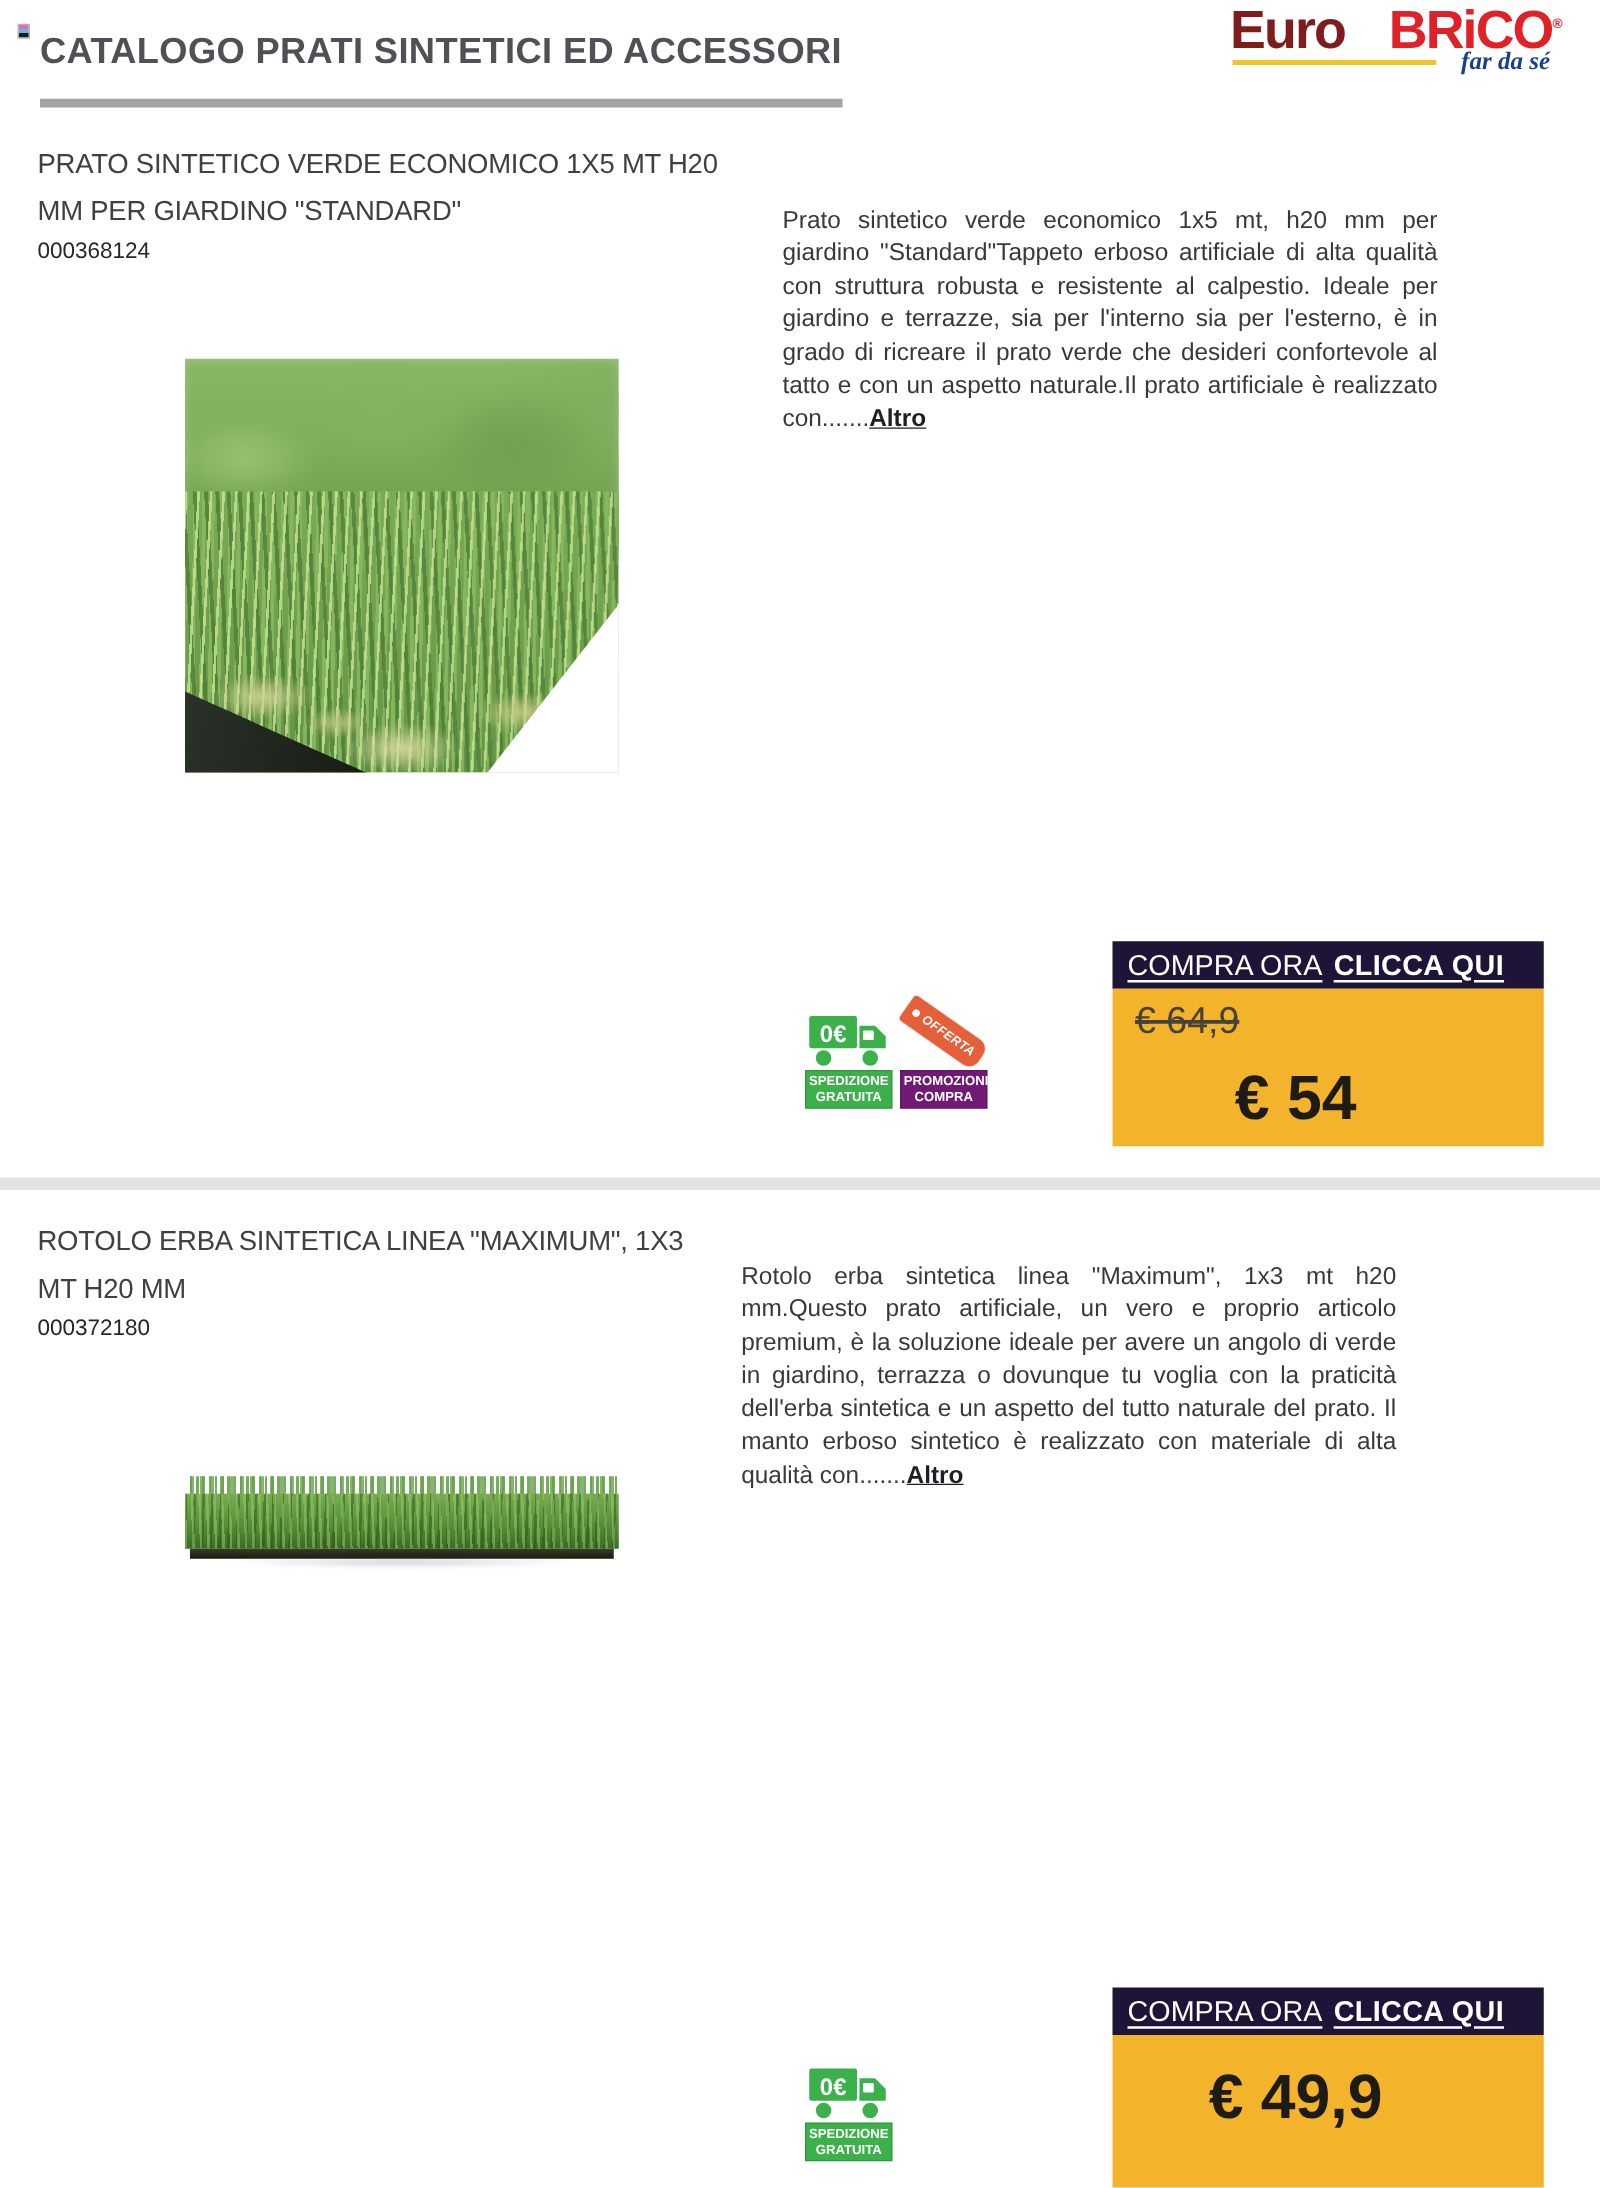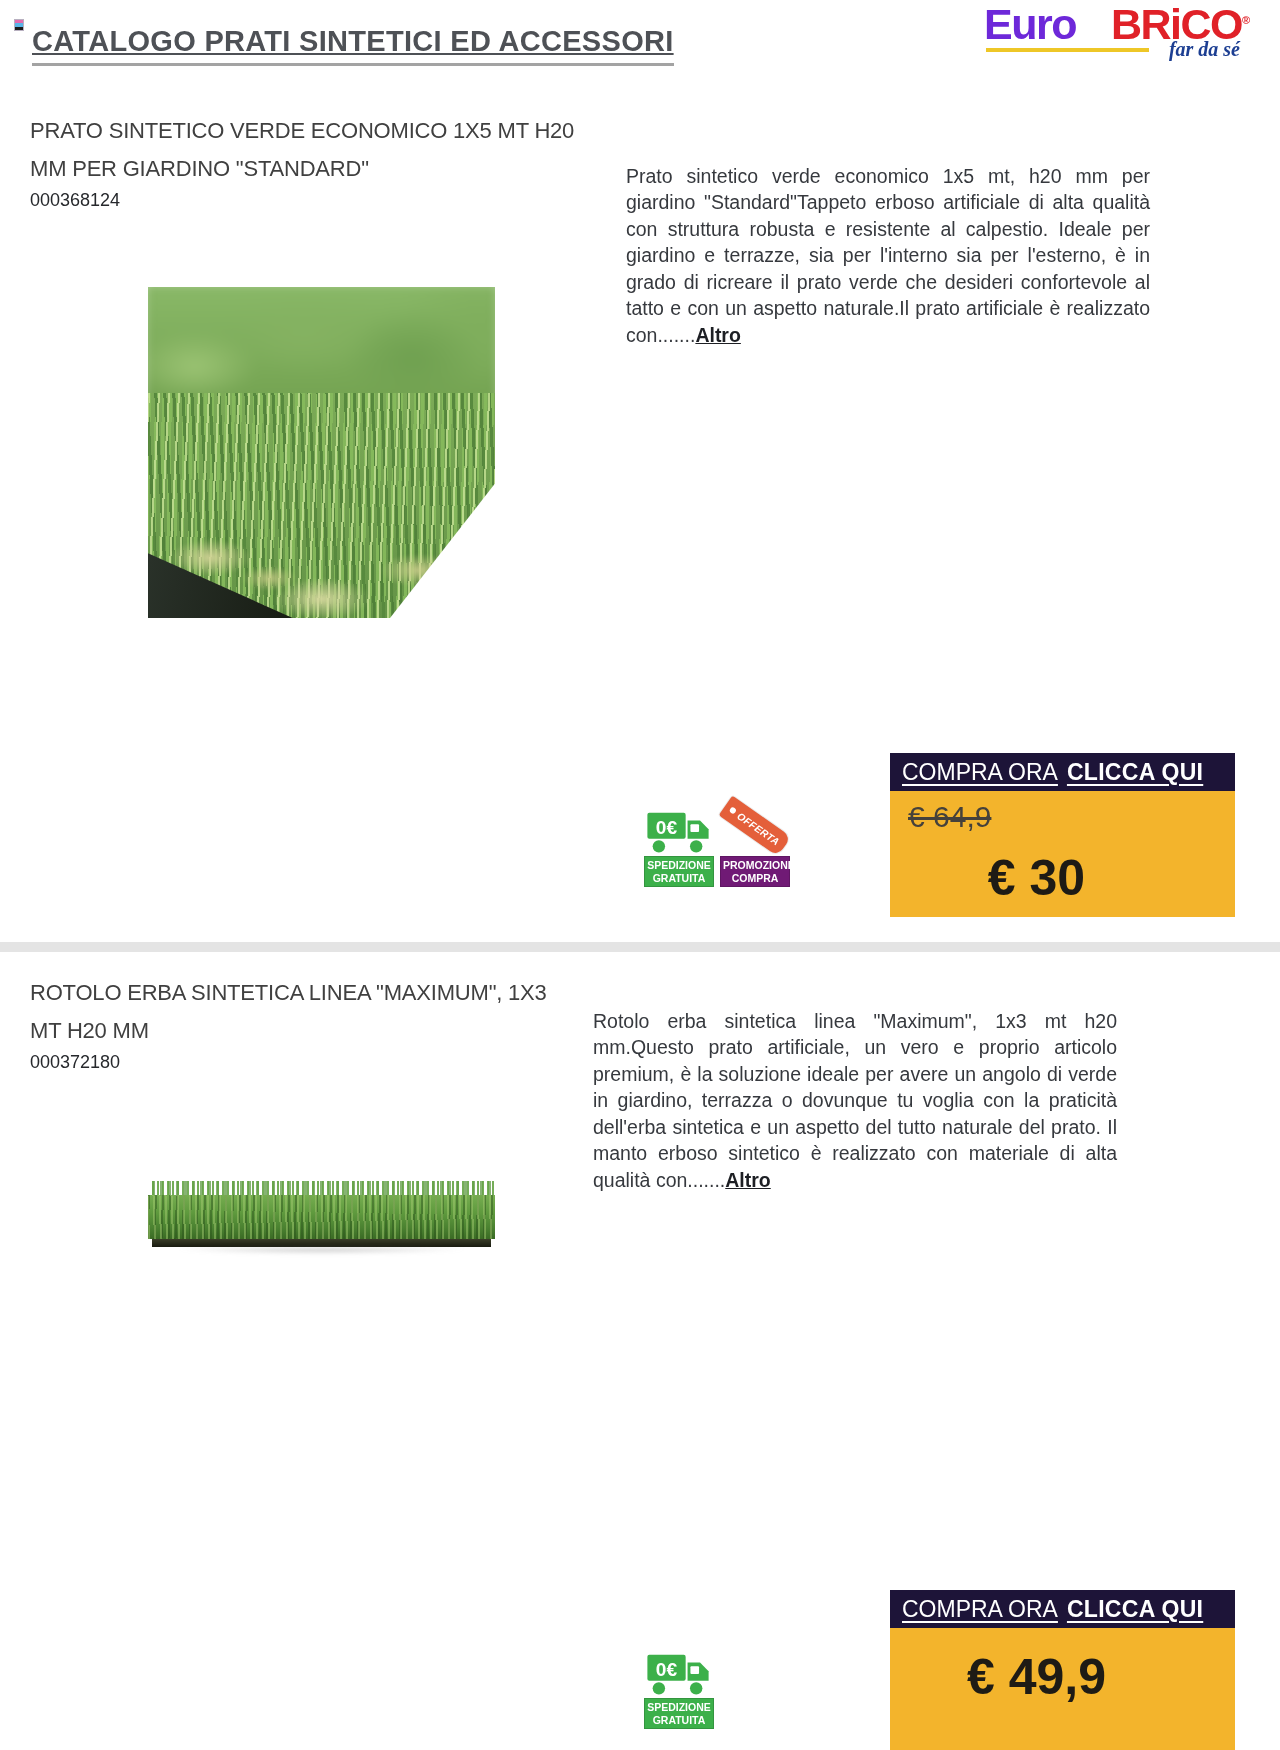--- a/index.html
+++ b/index.html
@@ -8,26 +8,26 @@
     width:1280px; height:1750px; position:relative; overflow:hidden;
     background:#ffffff; font-family:"Liberation Sans", sans-serif;
   }
   .abs { position:absolute; }
 
   
   #mini-icon { left:14px; top:19px; width:10px; height:12px;
     border:1px solid #b8b0c0;
     background:linear-gradient(180deg,#e46bb0 0 34%, #5ab5e8 34% 67%, #1b1b1b 67% 100%); }
   #page-title { left:32px; top:6px; font-size:29px; font-weight:700;
-    color:#4e5156; letter-spacing:.3px; padding-bottom:5px;
-    border-bottom:3px solid #a3a3a3; white-space:nowrap;text-decoration:underline; }
+    color:#4e5156; letter-spacing:.3px; padding-bottom:21px;
+    border-bottom:7px solid #a3a3a3; white-space:nowrap; }
 
   #logo { right:38px; top:2px; width:258px; height:60px; }
   .logo-line { font-size:43px; font-weight:700; letter-spacing:-1.5px; line-height:1.05; white-space:nowrap; }
-  .logo-euro  { color:#6d28d9; }
+  .logo-euro  { color:#7f1d1d; }
   .logo-brico { color:#e02128;margin-left:35px; }
   .logo-reg   { color:#e02128; font-size:11px; vertical-align:super; font-weight:700; }
   .logo-bar   { position:absolute; left:2px; top:46px; width:163px; height:4px; background:#eec727; }
   .logo-tagline { position:absolute; right:2px; top:36px;
     font-family:"Liberation Serif", serif; font-style:italic; font-weight:700;
     font-size:20px; color:#1c3e92; }
 
   
   .prod-title { left:30px; width:552px; font-size:22px; line-height:38px;
     font-weight:400; color:#404040; letter-spacing:-.2px; }
@@ -183,21 +183,21 @@
   <span>COMPRA</span>
 </div>
 
 <div class="abs buybox" id="buybox1">
   <div class="buy-header">
     <span class="buy-compra">COMPRA ORA</span>
     <span class="buy-clicca">CLICCA QUI</span>
   </div>
   <div class="buy-body">
     <span class="old-price">€ 64,9</span>
-    <span class="price">€ 30</span>
+    <span class="price">€ 54</span>
   </div>
 </div>
 
 <div class="abs" id="divider"></div>
 
 <div class="abs prod-title" id="p2-title">ROTOLO ERBA SINTETICA LINEA "MAXIMUM", 1X3 MT H20 MM</div>
 <div class="abs prod-code" id="p2-code">000372180</div>
 
 <div class="abs" id="photo2">
   <div class="ph2-tips"></div>

